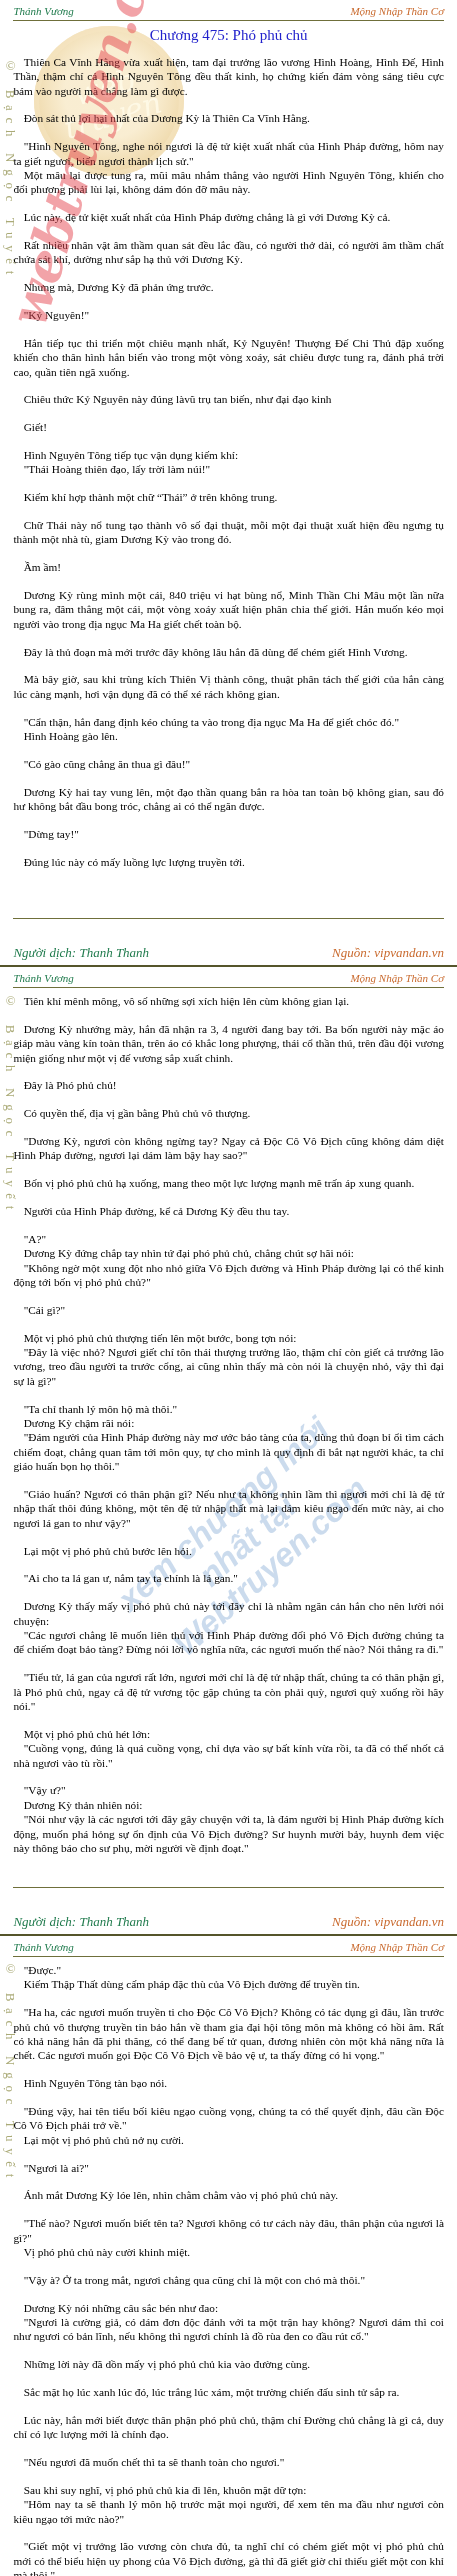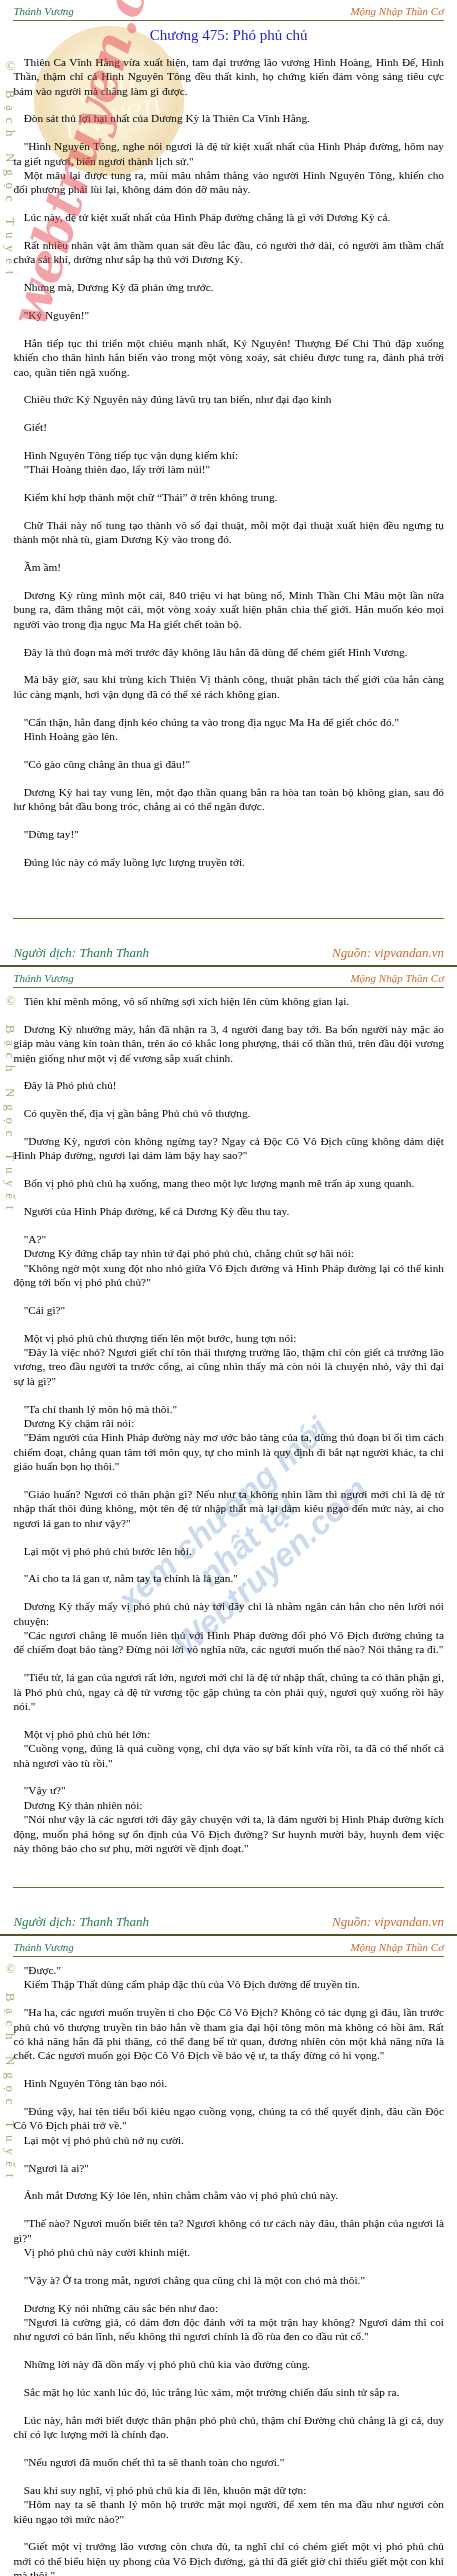--- a/index.html
+++ b/index.html
@@ -203,21 +203,21 @@
         </div>
         <div class="block">
           <p>"A?"</p>
           <p>Dương Kỳ đứng chắp tay nhìn tứ đại phó phủ chủ, chẳng chút sợ hãi nói:</p>
           <p>"Không ngờ một xung đột nho nhỏ giữa Vô Địch đường và Hình Pháp đường lại có thể kinh động tới bốn vị phó phủ chủ?"</p>
         </div>
         <div class="block">
           <p>"Cái gì?"</p>
         </div>
         <div class="block">
-          <p>Một vị phó phủ chủ thượng tiến lên một bước, hung tợn nói:</p>
+          <p>Một vị phó phủ chủ thượng tiến lên một bước, bong tợn nói:</p>
           <p>"Đây là việc nhỏ? Ngươi giết chí tôn thái thượng trưởng lão, thậm chí còn giết cả trưởng lão vương, treo đầu người ta trước cổng, ai cũng nhìn thấy mà còn nói là chuyện nhỏ, vậy thì đại sự là gì?"</p>
         </div>
         <div class="block">
           <p>"Ta chỉ thanh lý môn hộ mà thôi."</p>
           <p>Dương Kỳ chậm rãi nói:</p>
           <p>"Đám người của Hình Pháp đường này mơ ước bảo tàng của ta, dùng thủ đoạn bỉ ổi tìm cách chiếm đoạt, chẳng quan tâm tới môn quy, tự cho mình là quy định đi bắt nạt người khác, ta chỉ giáo huấn bọn họ thôi."</p>
         </div>
         <div class="block">
           <p>"Giáo huấn? Ngươi có thân phận gì? Nếu như ta không nhìn lầm thì ngươi mới chỉ là đệ tử nhập thất thôi đúng không, một tên đệ tử nhập thất mà lại dám kiêu ngạo đến mức này, ai cho ngươi lá gan to như vậy?"</p>
         </div>

